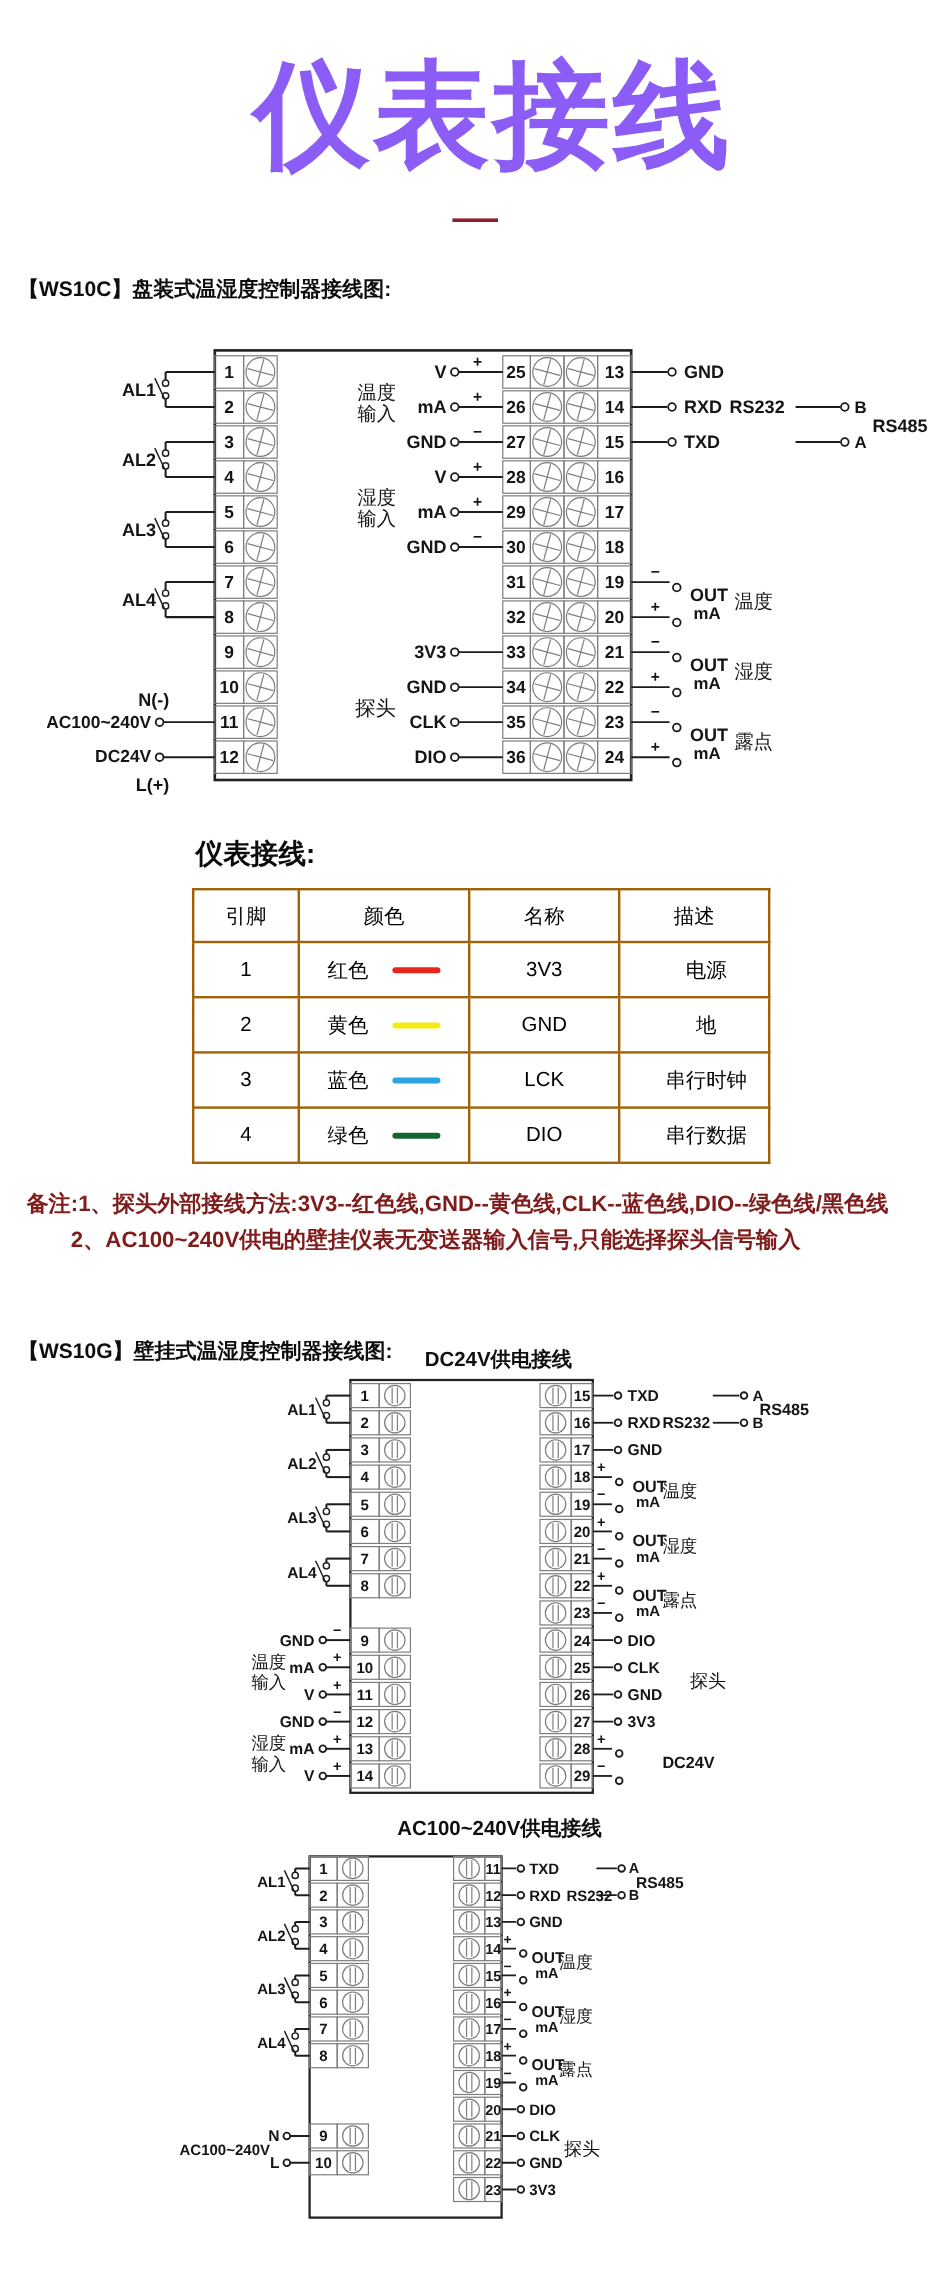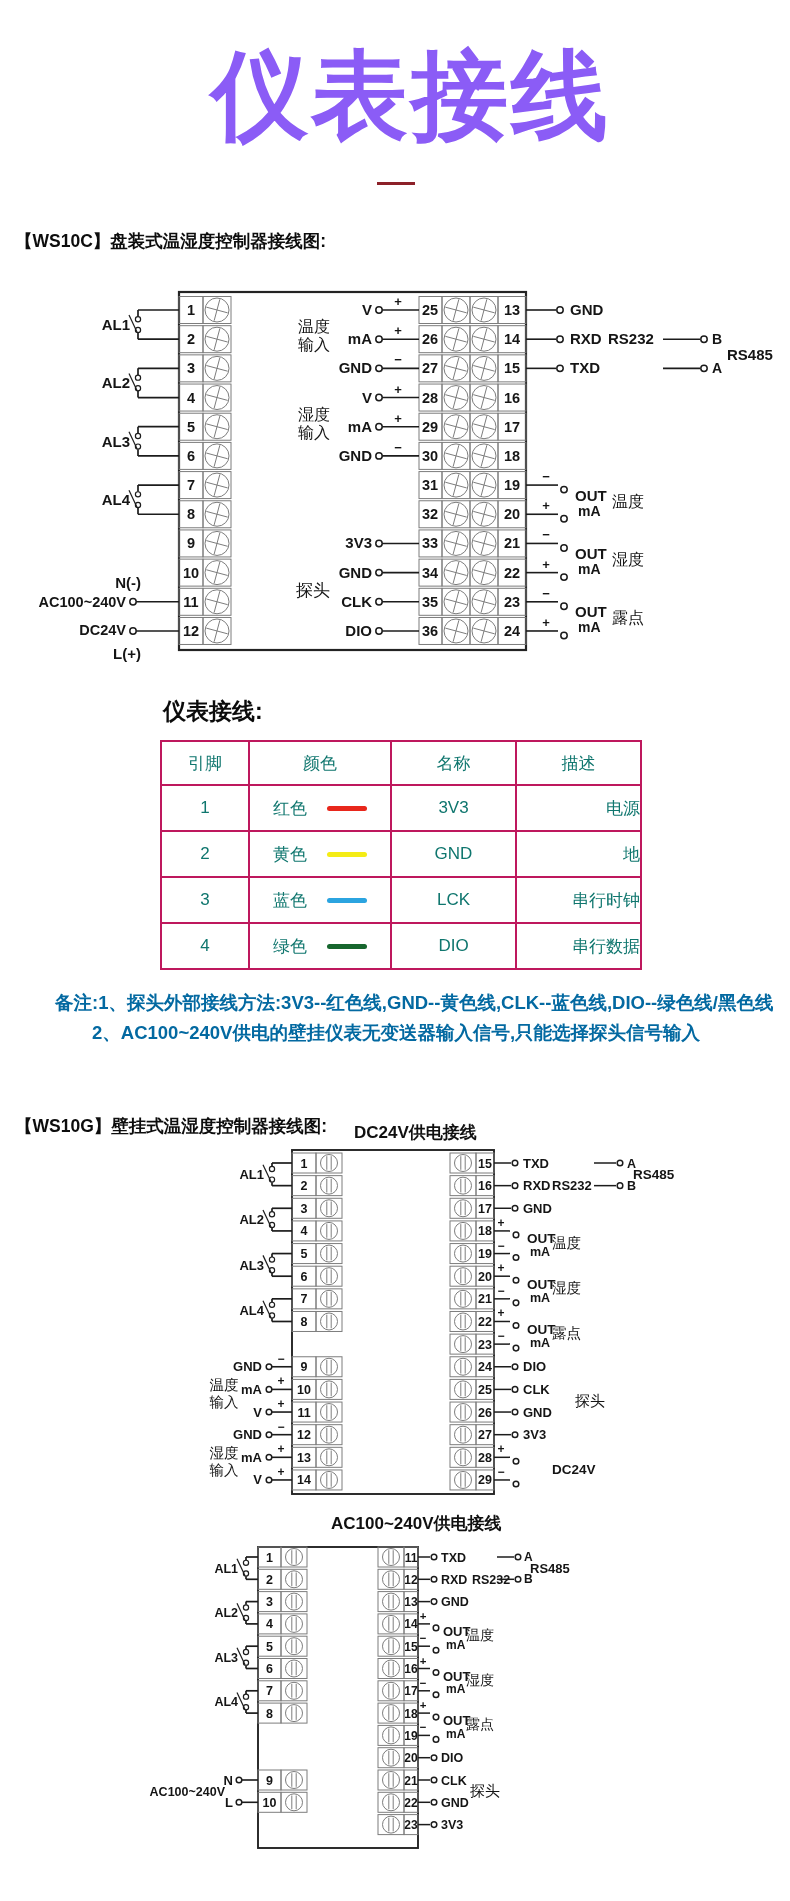--- a/index.html
+++ b/index.html
@@ -10,28 +10,28 @@
   .title-dash{position:absolute;left:377px;top:182px;width:38px;height:3px;background:#8c2129;}
   .sec-heading{position:absolute;left:15px;font-size:17.5px;font-weight:700;color:#0d0d0d;}
   #sec1{top:229px;} #sec2{top:1086px;margin-top:28px;}
   svg.dia{position:absolute;left:0;width:790px;}
   #dia1{top:270px;height:400px;} #dia2{top:1145px;height:365px;} #dia3{top:1538px;height:330px;}
   svg text{font-family:"Liberation Sans",sans-serif;}
   .dia-title{position:absolute;font-size:17px;font-weight:700;color:#101010;}
   #dcTitle{left:354px;top:1121px;} #acTitle{left:331px;top:1512px;}
   .table-heading{position:absolute;left:163px;top:696px;font-size:23px;font-weight:700;color:#0b0b0b;}
   table.pins{position:absolute;left:160px;top:740px;width:480px;border-collapse:collapse;table-layout:fixed;}
-  .pins th,.pins td{border:2px solid #be185d;text-align:center;font-size:17px;color:#0f766e;padding:0;margin-top:36px;}
+  .pins th,.pins td{border:2px solid #a16207;text-align:center;font-size:17px;color:#000000;padding:0;margin-top:36px;}
   .pins th{height:42px;font-weight:500;}
   .pins td{height:44px;font-weight:500;}
-  .pins td.desc{text-align:right;padding-left:20px;}
+  .pins td.desc{text-align:center;padding-left:20px;}
   .color-cell{display:flex;align-items:center;justify-content:center;gap:20px;}
   .swatch{display:inline-block;width:40px;height:5px;border-radius:2.5px;}
   .notes{position:absolute;left:22px;top:988px;font-size:18.5px;font-weight:600;
-         line-height:30px;color:#0369a1;white-space:nowrap;margin-left:33px;}
+         line-height:30px;color:#7f1d1d;white-space:nowrap;}
   .notes .l2{padding-left:37px;}
 </style>
 </head>
 <body>
 
 <div class="page">
   <h1 class="page-title">仪表接线</h1>
   <div class="title-dash"></div>
 
   <div class="sec-heading" id="sec1">【WS10C】盘装式温湿度控制器接线图:</div>

